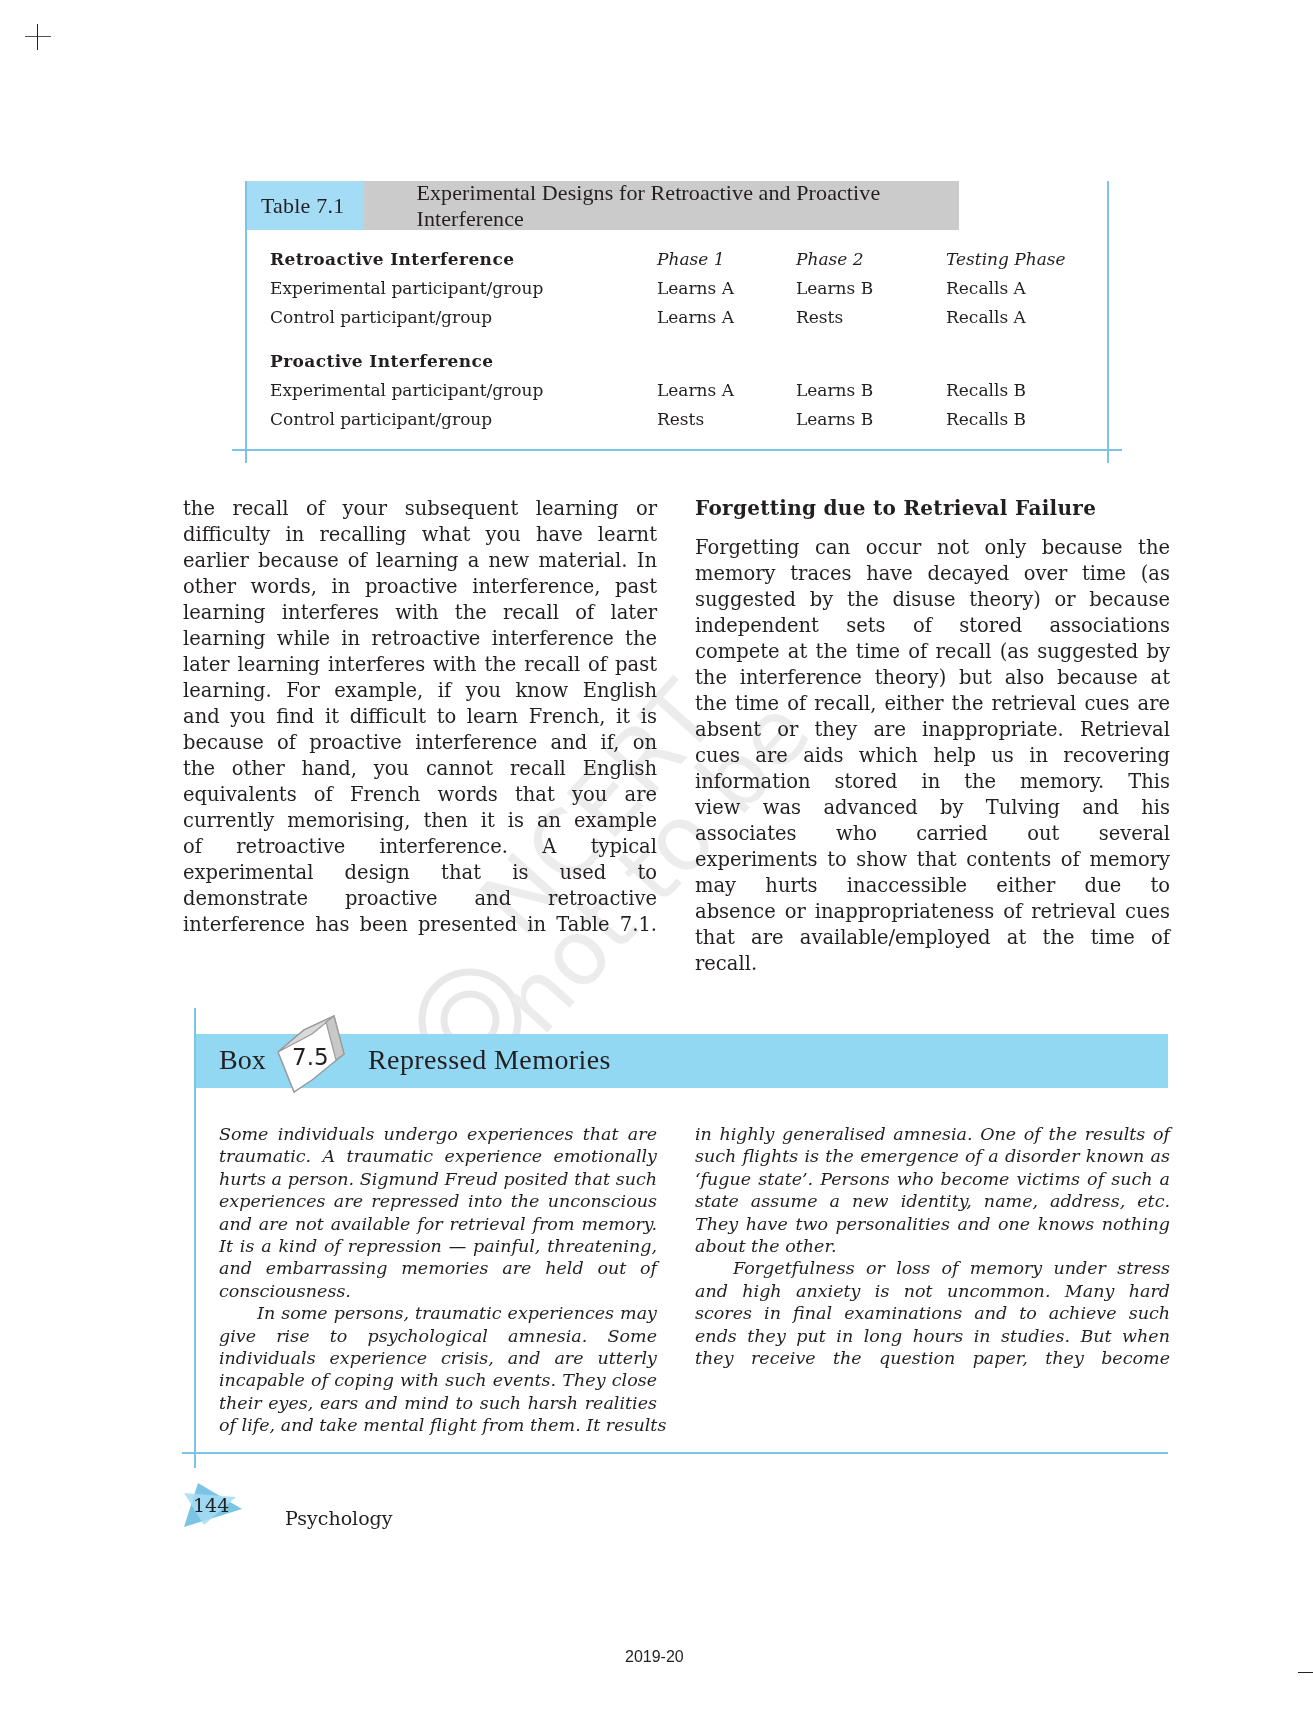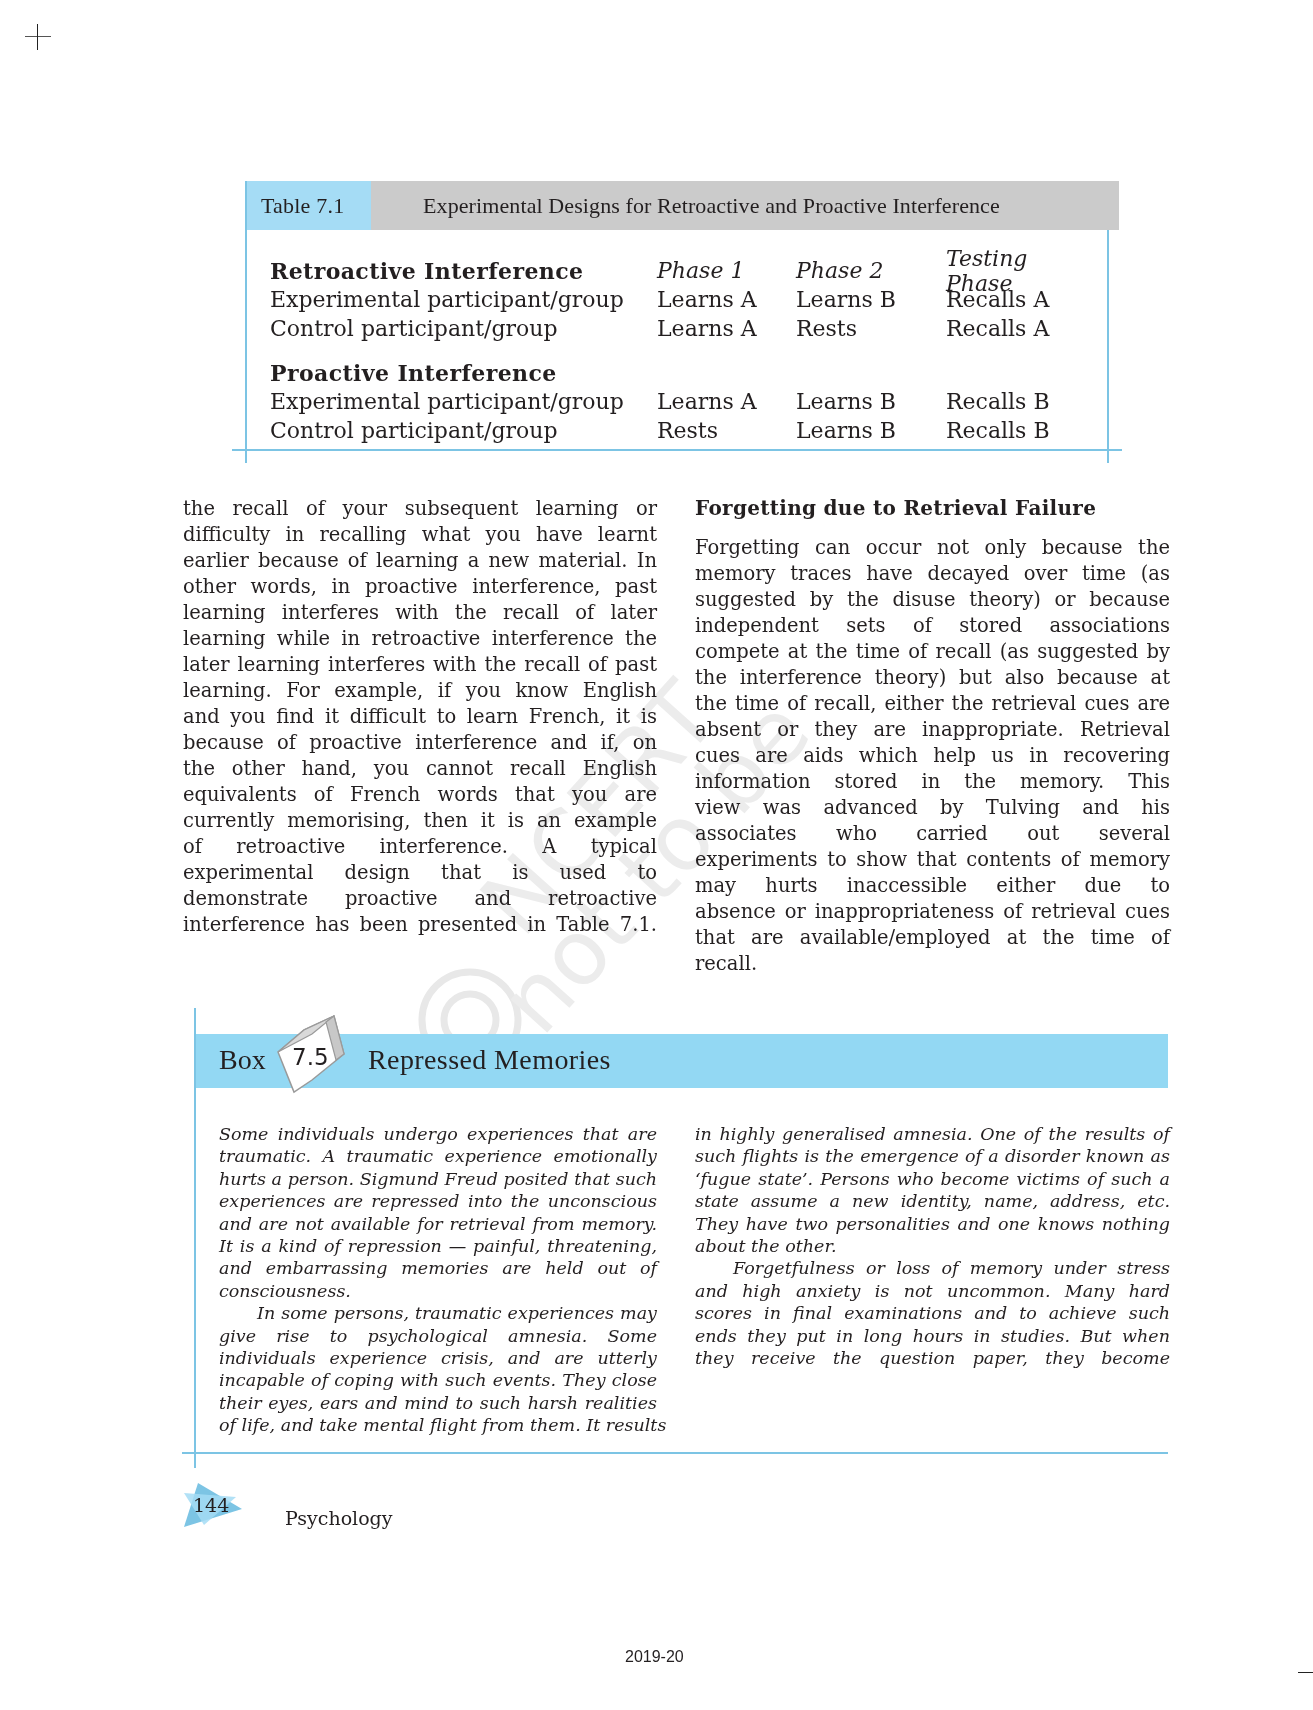--- a/index.html
+++ b/index.html
@@ -7,25 +7,25 @@
          font-family:"DejaVu Serif", serif; color:#231f20; }
 
   
   .crop-h { position:absolute; height:1px; background:#555; }
   .crop-v { position:absolute; width:1px; background:#222; }
 
   
   .tbl-border-left { position:absolute; left:245px; top:181px; width:2px; height:282px; background:#7cc4e4; }
   .tbl-border-right { position:absolute; left:1107px; top:181px; width:2px; height:282px; background:#7cc4e4; }
   .tbl-rule { position:absolute; left:232px; top:449px; width:890px; height:2px; background:#7cc4e4; }
-  .tbl-head { position:absolute; left:247px; top:181px; width:872px; height:49px; background:#cbcbcb; display:flex; }
+  .tbl-head { position:absolute; left:247px; top:181px; width:712px; height:49px; background:#cbcbcb; display:flex; }
   .tbl-tab { width:124px; height:49px; background:#a5dcf5; display:flex; align-items:center; padding-left:14px; box-sizing:border-box;
              font-family:"Liberation Serif", serif; font-size:22px; letter-spacing:0.2px; }
   .tbl-title { display:flex; align-items:center; padding-left:52px; font-family:"Liberation Serif", serif; font-size:22px; letter-spacing:0.1px; }
-  .tbl-body { position:absolute; left:270px; top:244px; width:830px; font-family:"DejaVu Serif", serif; font-size:22px;margin-top:12px; }
+  .tbl-body { position:absolute; left:270px; top:244px; width:830px; font-family:"DejaVu Serif", serif; font-size:17px; }
   .tbl-row { display:flex; height:29px; align-items:center; }
   .tbl-row .c0 { width:387px; }
   .tbl-row .c1 { width:139px; }
   .tbl-row .c2 { width:150px; }
   .tbl-row .c3 { width:150px; }
   .tbl-row .bold { font-weight:bold; letter-spacing:0.4px; }
   .tbl-row .ital { font-style:italic; }
   .tbl-gap { height:15px; }
 
   

